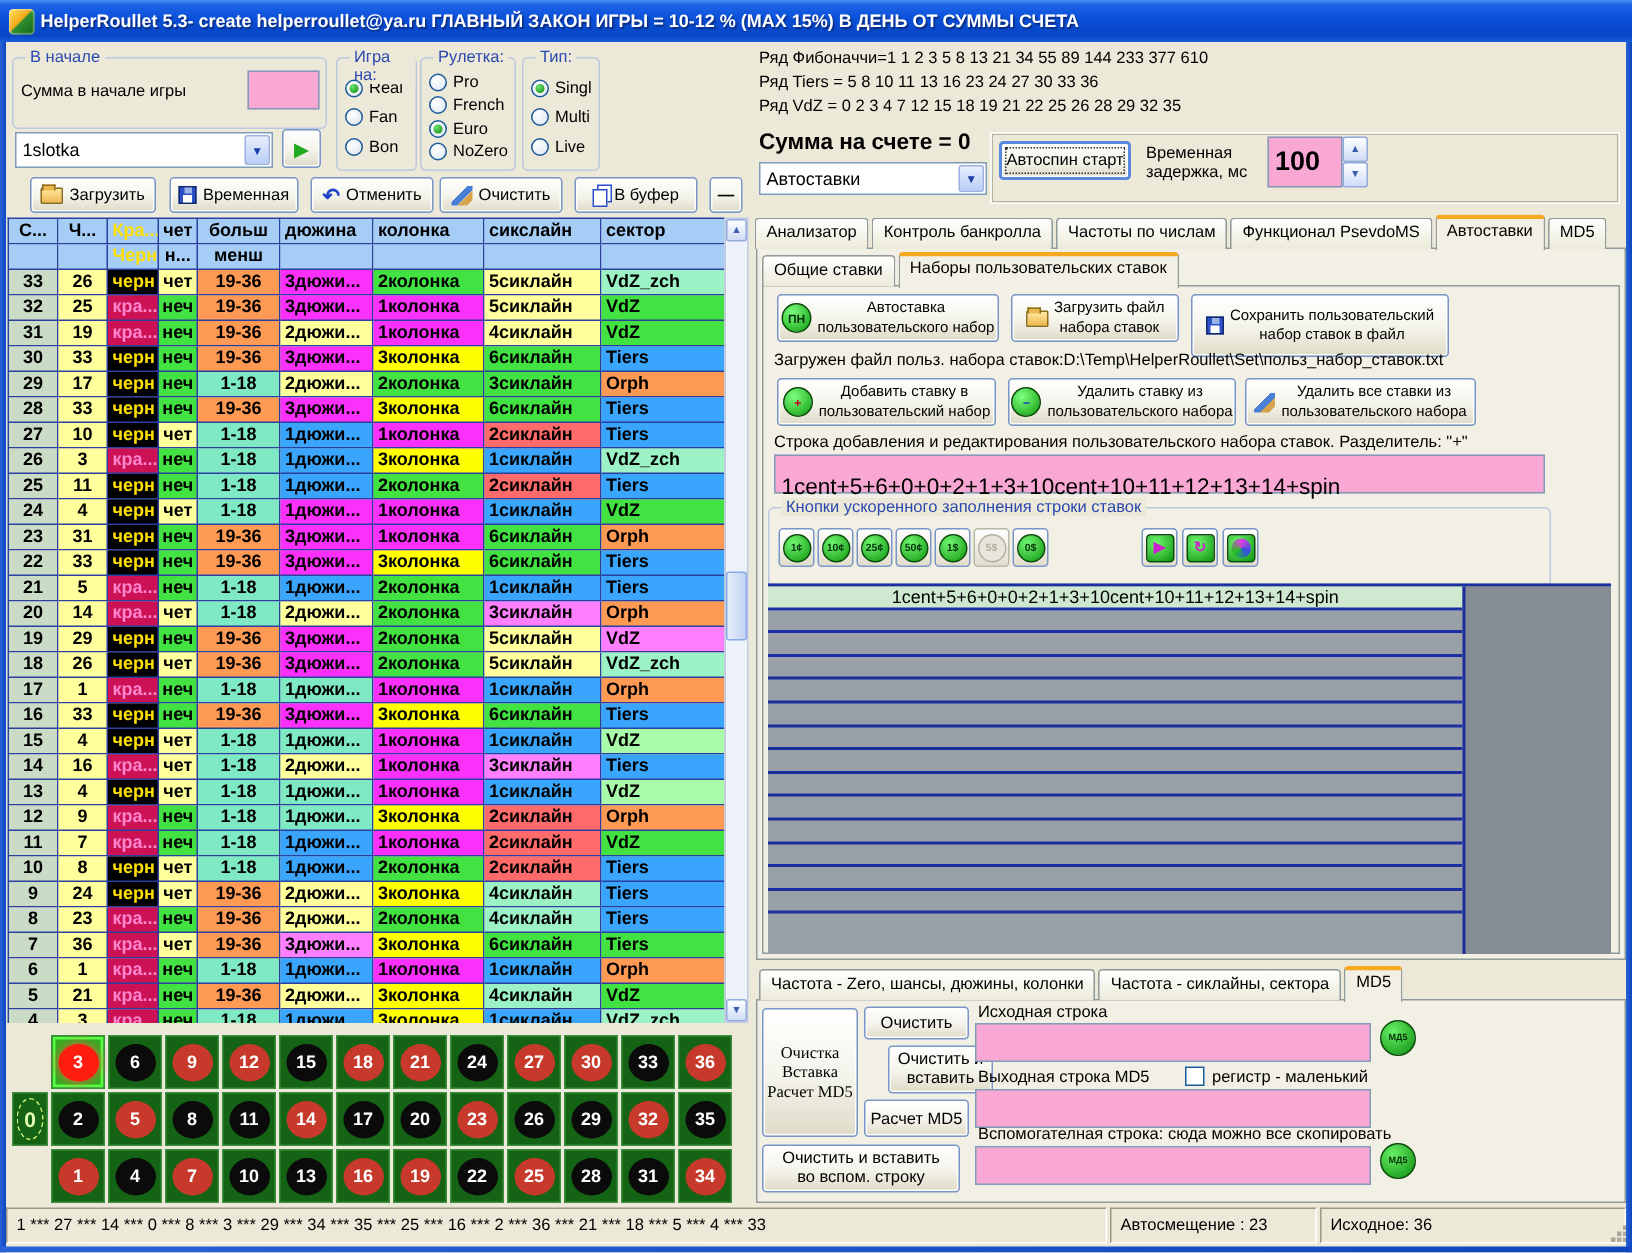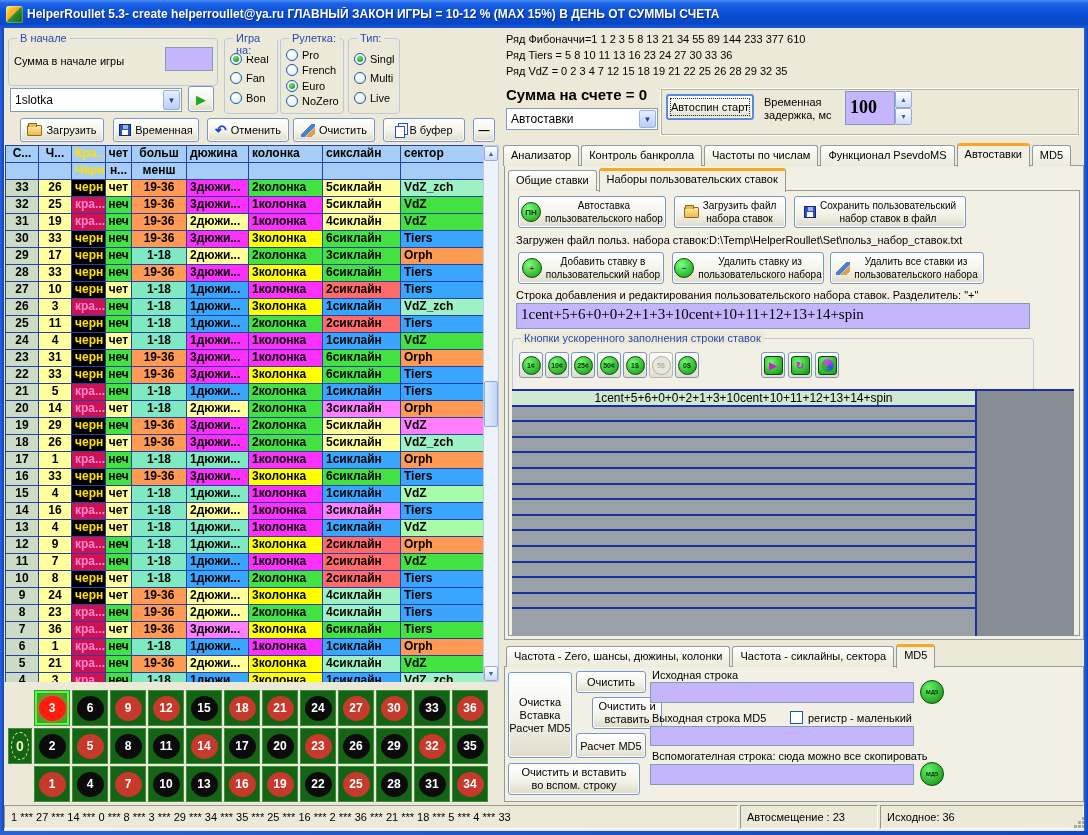--- a/index.html
+++ b/index.html
@@ -19,21 +19,21 @@
 .minglyph{width:9px;height:3px;background:#fff;margin-top:9px;}
 .maxglyph{width:9px;height:9px;border:2px solid #fff;}
 #client{position:absolute;left:4px;top:28px;width:1080px;height:803px;background:#ece9d8;}
 
 .gbox{position:absolute;border:1px solid #bcc7e0;border-radius:4px;}
 .gbox>.legend{position:absolute;top:-7px;left:8px;background:#ece9d8;padding:0 3px;color:#2b48b0;font-size:11px;}
 
 .xpbtn{position:absolute;border:1px solid #7a96c8;border-radius:3px;background:linear-gradient(180deg,#fff,#f4f3ea 55%,#dfdbc8);
  display:flex;align-items:center;justify-content:center;gap:4px;font-size:11px;cursor:default;box-shadow:inset 0 0 0 1px #fdfdfb;text-align:center;}
 .xpbtn.focus{border:2px solid #5a8adf;outline:1px dotted #333;outline-offset:-5px;}
-.inp{position:absolute;border:1px solid #7f9db9;background:#c4b5fd;font-size:12px;padding:2px 4px;font-family:Liberation Serif, serif;}
+.inp{position:absolute;border:1px solid #7f9db9;background:#f9a8d4;font-size:12px;padding:12px 4px;}
 .combo{position:absolute;border:1px solid #7f9db9;background:#fff;font-size:12px;display:flex;align-items:center;padding-left:4px;}
 .combo .cbtn{position:absolute;right:1px;top:1px;bottom:1px;width:17px;border:1px solid #9ab0e0;border-radius:2px;
  background:linear-gradient(180deg,#e8effc,#b9cdf6);color:#1c3faa;font-size:8px;display:flex;align-items:center;justify-content:center;}
 
 .rgroup{display:flex;flex-direction:column;justify-content:space-evenly;padding:6px 4px 2px 5px;}
 .ropt{display:flex;align-items:center;gap:4px;}
 .radio{position:relative;width:12px;height:12px;border-radius:50%;border:1px solid #1a5a9a;background:radial-gradient(circle at 35% 30%,#fff,#dce6f2);flex:none;}
 .radio.sel::after{content:"";position:absolute;inset:2px;border-radius:50%;background:radial-gradient(circle at 35% 30%,#6fe26f,#0a8a0a);}
 .rlab{font-size:11px;}
 
@@ -736,21 +736,21 @@
   <div class="xpbtn" style="left:518px;top:196px;width:148px;height:32px;font-size:10px;">
     <span class="gcirc sm">ПН</span>
     <span class="preline">Автоставка
 пользовательского набор</span>
     </div>
   <div class="xpbtn" style="left:674px;top:196px;width:112px;height:32px;font-size:10px;">
     <span class="ic ic-folder"></span>
     <span class="preline">Загрузить файл
 набора ставок</span>
     </div>
-  <div class="xpbtn" style="left:794px;top:196px;width:172px;height:32px;font-size:10px;">
+  <div class="xpbtn" style="left:794px;top:196px;width:172px;height:42px;font-size:10px;">
     <span class="ic ic-floppy"></span>
     <span class="preline">Сохранить пользовательский
 набор ставок в файл</span>
     </div>
 
   <div class="lbl" style="left:516px;top:234px;">Загружен файл польз. набора ставок:D:\Temp\HelperRoullet\Set\польз_набор_ставок.txt</div>
 
   <div class="xpbtn" style="left:518px;top:252px;width:146px;height:32px;font-size:10px;">
     <span class="gcirc sm plus">+</span>
     <span class="preline">Добавить ставку в
@@ -829,21 +829,21 @@
       <div id="listdark"></div>
     </div>
 
   <div class="tabbar" style="left:506px;top:644px;height:23px;">
       <div class="tab">Частота - Zero, шансы, дюжины, колонки</div>
       <div class="tab">Частота - сиклайны, сектора</div>
       <div class="tab sel">MD5</div>
     </div>
   <div class="panel" style="left:504px;top:666px;width:580px;height:136px;"></div>
 
-  <div class="xpbtn preline" style="left:508px;top:672px;width:64px;height:86px;">Очистка
+  <div class="xpbtn preline" style="left:508px;top:672px;width:64px;height:86px;font-family:Liberation Serif, serif;">Очистка
 Вставка
 Расчет MD5</div>
   <div class="xpbtn" style="left:576px;top:671px;width:70px;height:22px;">Очистить</div>
   <div class="xpbtn preline" style="left:576px;top:697px;width:70px;height:32px;margin-left:16px;">Очистить и
 вставить</div>
   <div class="xpbtn" style="left:576px;top:733px;width:70px;height:25px;">Расчет MD5</div>
   <div class="xpbtn preline" style="left:508px;top:763px;width:132px;height:32px;">Очистить и  вставить
 во вспом. строку</div>
 
   <div class="lbl" style="left:652px;top:669px;">Исходная строка</div>

